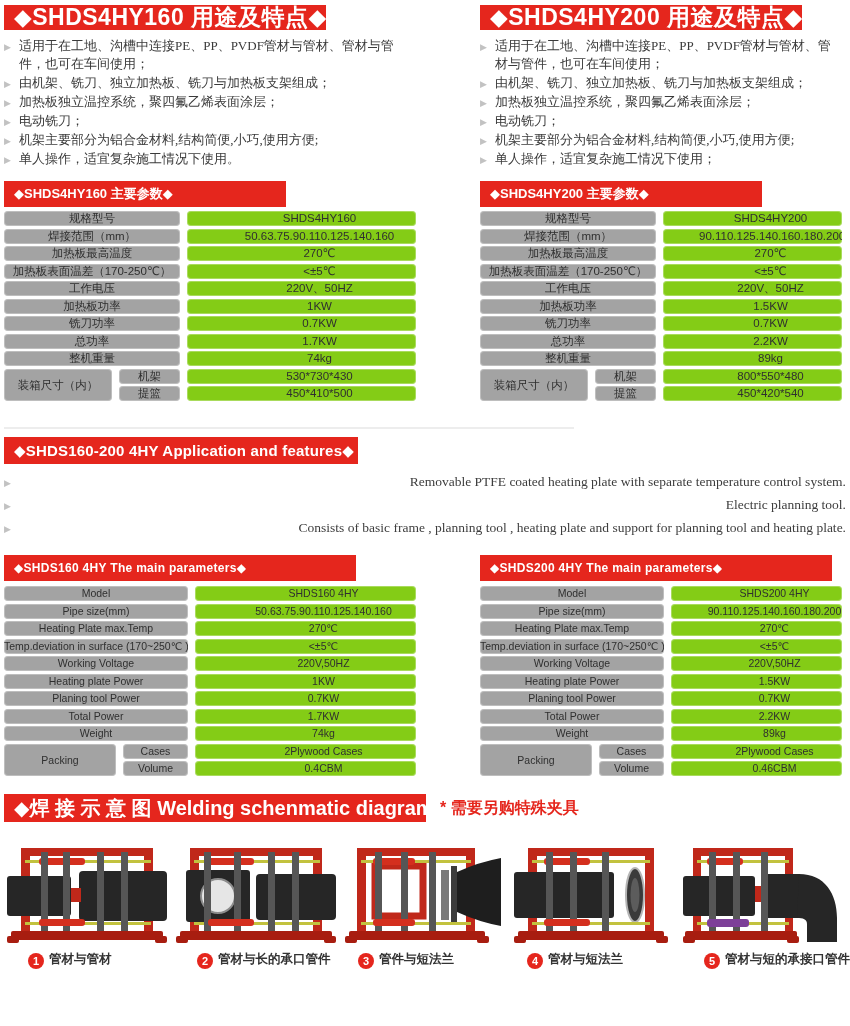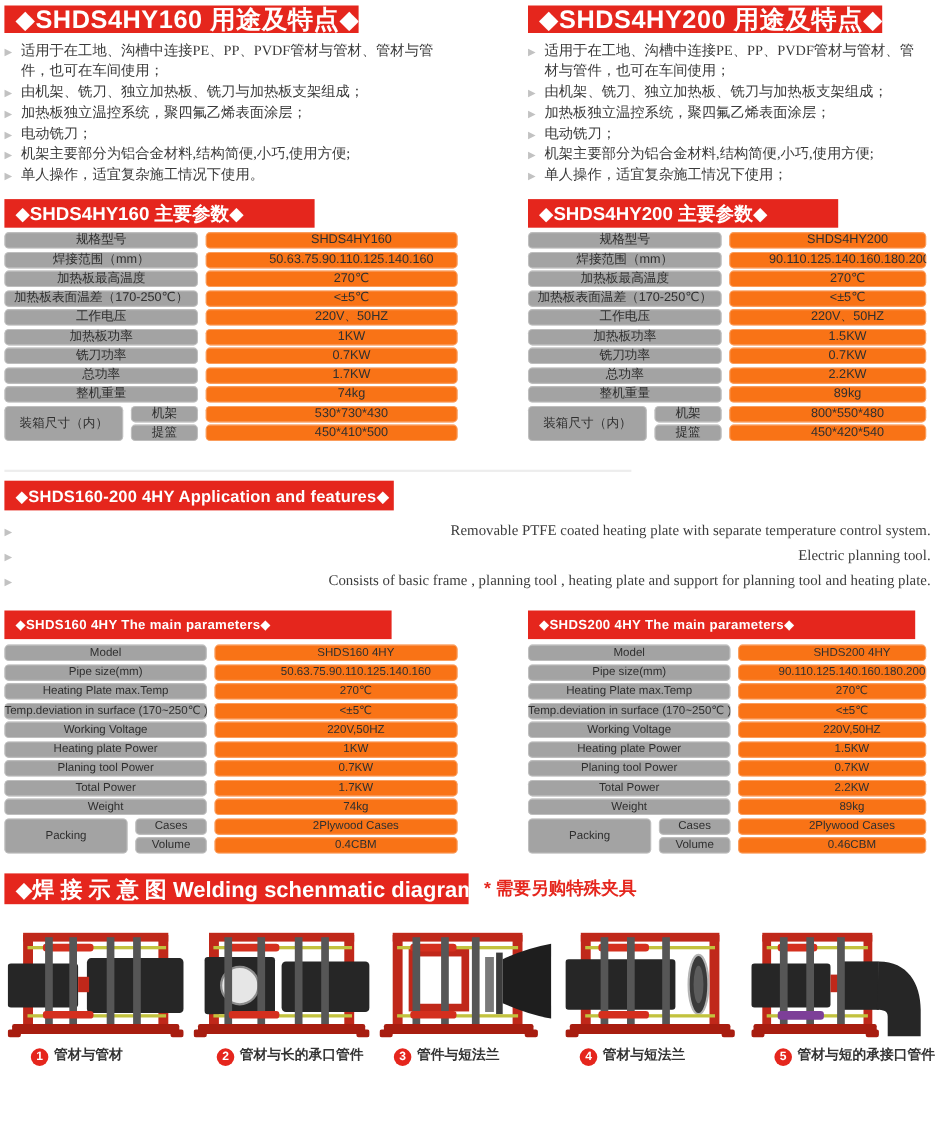--- a/index.html
+++ b/index.html
@@ -15,26 +15,26 @@
 
   
   .feat-cn .hbar{height:25px;font-size:23px;width:322px;letter-spacing:.5px;}
   ul.bullets{list-style:none;margin:7px 0 0 0;padding:0;}
   ul.bullets li{position:relative;padding-left:15px;font-size:13px;line-height:18px;margin-bottom:1px;color:#3a3a3a;font-family:Liberation Serif, serif;}
   ul.bullets li::before{content:"▶";position:absolute;left:0;top:1px;font-size:9px;color:#c2c2c2;}
   .feat-en ul.bullets li{font-size:13.5px;line-height:22px;color:#3d3d3d;}
 
   
   .params-row{margin-top:12px;}
-  .ptable-cn .hbar{height:26px;font-size:17px;width:282px;margin-bottom:4px;}
+  .ptable-cn .hbar{height:26px;font-size:13px;width:282px;margin-bottom:4px;}
   .ptable-en .hbar{height:26px;font-size:12px;width:352px;margin-bottom:5px;letter-spacing:.3px;}
   .trow{display:grid;grid-template-columns:176px 1fr;column-gap:7px;margin-bottom:2.5px;}
   .cell{border-radius:4px;text-align:center;height:15px;line-height:15px;font-size:11.5px;color:#2f2f2f;
         background:#a3a3a3;box-shadow:inset 0 0 0 1px rgba(255,255,255,.30);white-space:nowrap;overflow:hidden;}
-  .cell.v{background:#f97316;padding-left:36px;}
+  .cell.v{background:#84cc16;padding-left:36px;}
   .packing{display:grid;grid-template-columns:108px 61px 1fr;grid-template-rows:15px 15px;gap:2.5px 7px;}
   .packing .span2{grid-row:1/3;height:auto;line-height:32px;}
   .ptable-en .cell{font-size:10.5px;}
   .ptable-en .trow{grid-template-columns:184px 1fr;}
   .ptable-en .packing{grid-template-columns:112px 65px 1fr;}
 
   .soft-divider{height:2px;background:#ededed;width:570px;margin:26px 0 8px 0;}
 
   
   .feat-en .hbar{height:27px;font-size:15px;width:354px;letter-spacing:.2px;}

